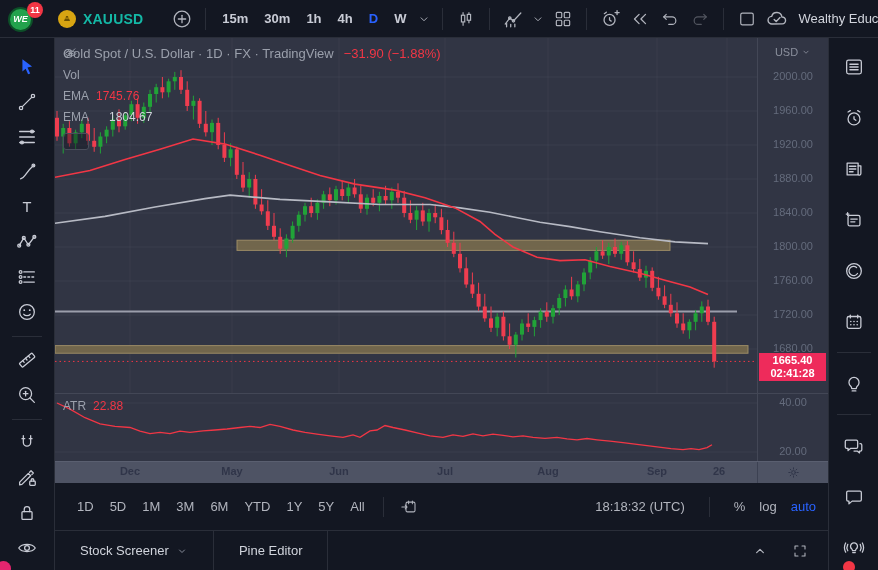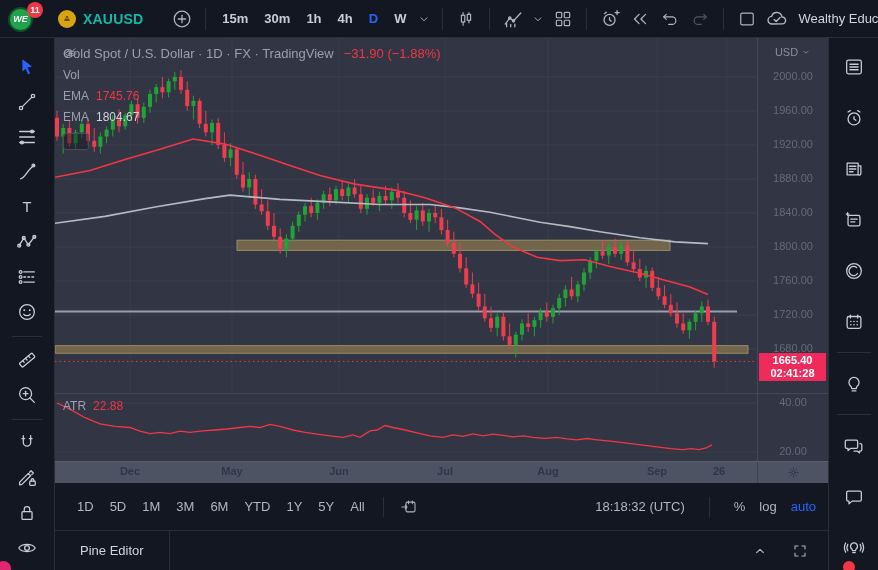--- a/index.html
+++ b/index.html
@@ -53,21 +53,21 @@
 
   
   .pane-main{flex:0 0 355px;height:355px;display:flex;position:relative;}
   .chart-canvas{width:702px;position:relative;cursor:crosshair;}
   .chart-canvas svg{position:absolute;left:0;top:0;}
   .legend{position:absolute;left:8px;top:8px;z-index:5;}
   .legend-title{font-size:13px;color:#9ba0ac;display:flex;gap:10px;}
   .legend-change{color:#f23645;}
   .legend-row{display:flex;align-items:center;gap:7px;font-size:12px;color:#9ba0ac;margin-top:7px;}
   .v-red{color:#f23645;}
-  .v-white{color:#d1d4dc;}
+  .v-white{color:#d1d4dc;margin-left:13px;}
   .collapse-chip{width:26px;height:17px;border:1px solid #4a4e5c;border-radius:3px;background:rgba(19,23,34,.45);
                  display:flex;align-items:center;justify-content:center;color:#9ba0ac;margin-top:9px;cursor:pointer;}
 
   .price-axis{width:71px;border-left:1px solid #434756;position:relative;font-size:11px;color:#646b7c;cursor:ns-resize;}
   .usd-chip{position:absolute;top:8px;left:0;right:0;display:flex;align-items:center;justify-content:center;gap:3px;
             color:#8a8f9c;font-size:11px;cursor:pointer;}
   .pa-tick{position:absolute;left:0;right:0;text-align:center;}
   .price-badge{position:absolute;left:1px;right:2px;text-align:center;background:#ee2b5b;color:#fff;
                font-size:11px;font-weight:700;line-height:13px;padding:1px 1px;z-index:4;}
 
@@ -688,20 +688,26 @@
         <div class="bt-right">
           <span class="bt-text" data-name="clock">18:18:32 (UTC)</span>
           <div class="bt-sep" data-name="toolbar-divider"></div>
           <span class="bt-text" data-name="percent-scale-button">%</span>
           <span class="bt-text" data-name="log-scale-button">log</span>
           <span class="bt-text auto" data-name="auto-scale-button">auto</span>
         </div>
       </div>
 
       <div class="bottom-tabs" id="bottom-tabs" data-name="bottom-panel-tabs">
+        <button class="tab" data-name="tab-stock-screener">
+            <span data-name="tab-label">Stock Screener</span>
+            <svg data-name="chevron-down-icon" width="12" height="12" viewBox="0 0 24 24" fill="none" stroke="#868b98" stroke-width="2" stroke-linecap="round">
+              <polyline points="7,10 12,15 17,10"></polyline>
+            </svg>
+          </button>
           <button class="tab" data-name="tab-pine-editor">
             <span data-name="tab-label">Pine Editor</span>
           </button>
           <div class="tabs-right" data-name="panel-controls">
           <button class="tr-btn" data-name="panel-expand-chevron-icon">
             <svg width="16" height="16" viewBox="0 0 24 24" fill="none" stroke="currentColor" stroke-width="1.8" stroke-linecap="round" stroke-linejoin="round">
                 <polyline points="7,14.5 12,9.5 17,14.5"></polyline>
               </svg>
           </button>
           <button class="tr-btn" data-name="fullscreen-icon">

